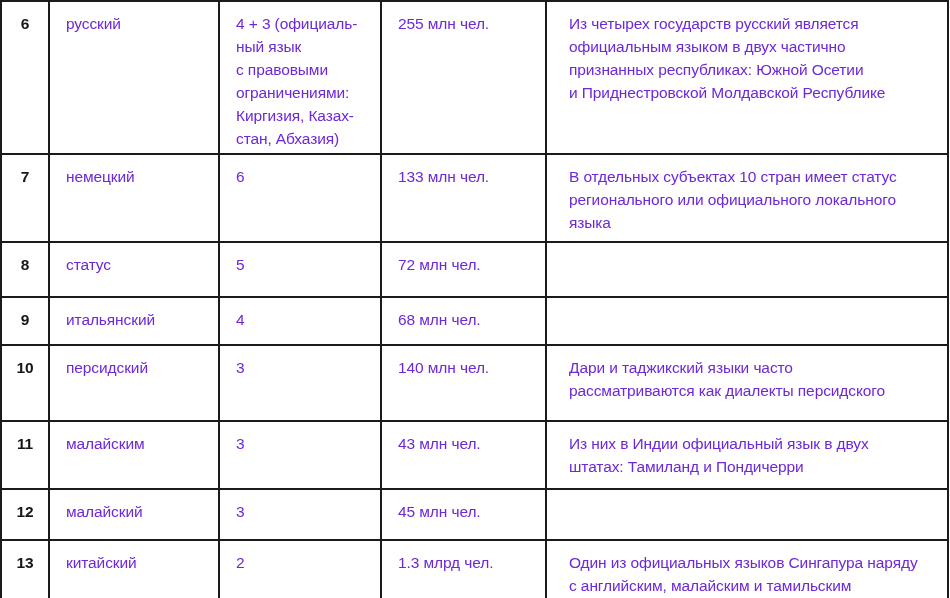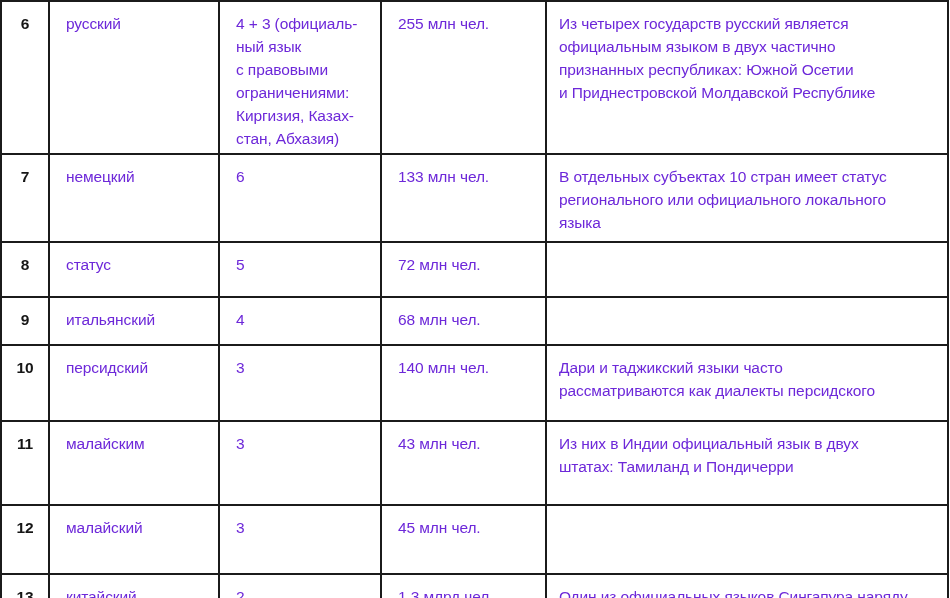--- a/index.html
+++ b/index.html
@@ -32,30 +32,30 @@
     overflow: hidden;
   }
   .lang-table td.col-num {
     text-align: center;
     font-weight: 700;
     padding-left: 2px;
     padding-right: 2px;
     color: #161616;
   }
   .lang-table td.col-note {
-    padding-left: 12px;
+    padding-left: 22px;
   }
   
   tr.r0 { height: 150px; }
   tr.r1 { height: 88px; }
   tr.r2 { height: 55px; }
   tr.r3 { height: 48px; }
   tr.r4 { height: 76px; }
-  tr.r5 { height: 84px; }
-  tr.r6 { height: 69px; }
+  tr.r5 { height: 68px; }
+  tr.r6 { height: 51px; }
   tr.r7 { height: 62px; border-radius: 25px; }
 </style>
 </head>
 <body>
 
 <div>
   <table class="lang-table">
     <colgroup>
       <col style="width:48px">
       <col style="width:170px">

